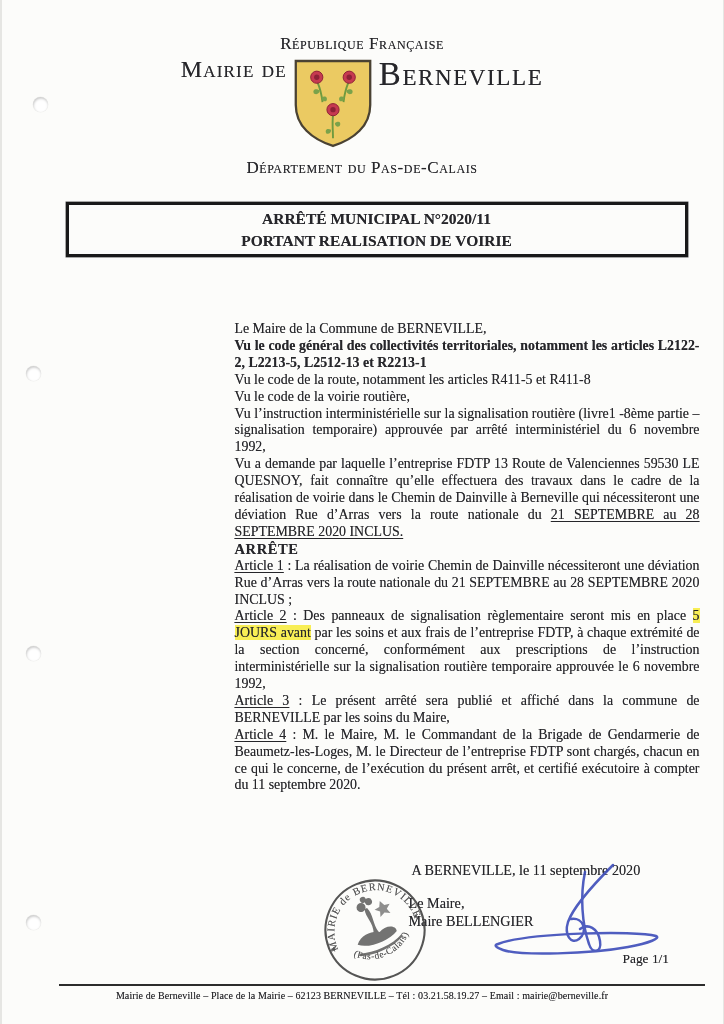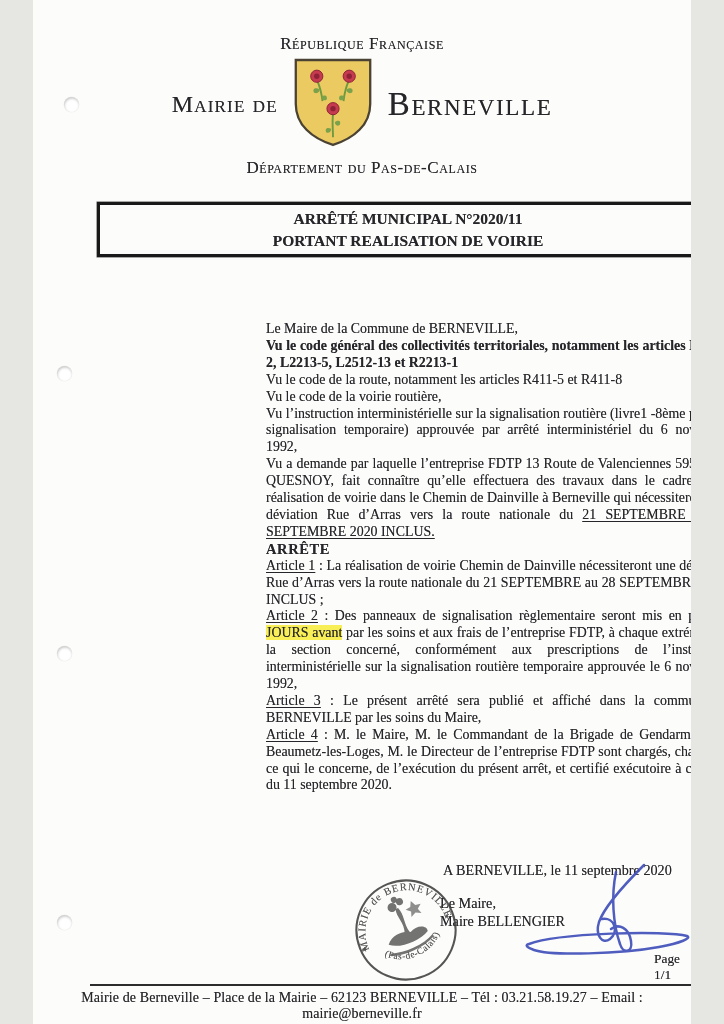--- a/index.html
+++ b/index.html
@@ -1,29 +1,29 @@
 <!DOCTYPE html>
 <html><head>
 <meta charset="utf-8">
 <style>
   html,body{margin:0;padding:0;background:#e6e6e3;}
   .page{
-    position:relative;width:658px;height:1024px;margin:0 auto;
+    position:relative;width:721px;height:1024px;margin:0 auto;
     background:#fcfcfa;overflow:hidden;
     font-family:"Liberation Serif","DejaVu Serif",serif;
     color:#26262a;
     text-shadow:0 0 .35px rgba(40,40,45,.55);
   }
   
   .hole{position:absolute;width:15px;height:15px;border-radius:50%;background:#ffffff;
         box-shadow:inset .5px 1.5px 2.5px rgba(0,0,0,.22), 0 0 0 .5px rgba(0,0,0,.05);}
   
   .letterhead{position:absolute;top:34px;left:0;width:100%;text-align:center;}
   .republic{font-variant:small-caps;font-size:17px;letter-spacing:.6px;}
-  .brand-row{display:flex;align-items:center;justify-content:center;gap:13px;margin-top:2px;height:96px;}
+  .brand-row{display:flex;align-items:flex-start;justify-content:center;gap:4px;margin-top:2px;height:96px;}
   .mairie-prefix{font-variant:small-caps;font-size:24px;letter-spacing:1.2px;}
   .commune-name{font-variant:small-caps;font-size:33px;letter-spacing:1.6px;}
   .department{font-variant:small-caps;font-size:17px;letter-spacing:.6px;margin-top:6px;}
   
   .title-box{
     position:absolute;left:64px;top:202px;width:596px;
     border:3px solid #191919;box-shadow:0 0 0 .5px #555;
     text-align:center;font-weight:bold;font-size:15.5px;line-height:21.5px;padding:3px 10px;
   }
   
@@ -38,21 +38,21 @@
   .hl{background:#f8ee55;}
   
   .place-date{position:absolute;left:410px;top:862px;font-size:14.2px;}
   .sig-role{position:absolute;left:407px;top:895px;font-size:14.2px;}
   .sig-name{position:absolute;left:407px;top:913px;font-size:14.2px;}
   .page-ind{position:absolute;left:621px;top:951px;font-size:13.4px;}
   .stamp{position:absolute;left:314px;top:876px;width:118px;height:108px;opacity:.88;}
   .signature-svg{position:absolute;left:490px;top:860px;width:178px;height:108px;}
   
   .footer-rule{position:absolute;left:57px;top:984px;width:646px;border-top:2px solid #2c2c2c;}
-  .footer-text{position:absolute;left:0;top:990px;width:100%;text-align:center;font-size:14px;letter-spacing:.1px;}
+  .footer-text{position:absolute;left:0;top:990px;width:100%;text-align:center;font-size:10px;letter-spacing:.1px;}
 </style>
 </head>
 <body>
 
 <div class="page">
 
   <div class="hole" style="left:31px;top:97px;"></div>
   <div class="hole" style="left:24px;top:366px;"></div>
   <div class="hole" style="left:24px;top:646px;"></div>
   <div class="hole" style="left:24px;top:915px;"></div>

